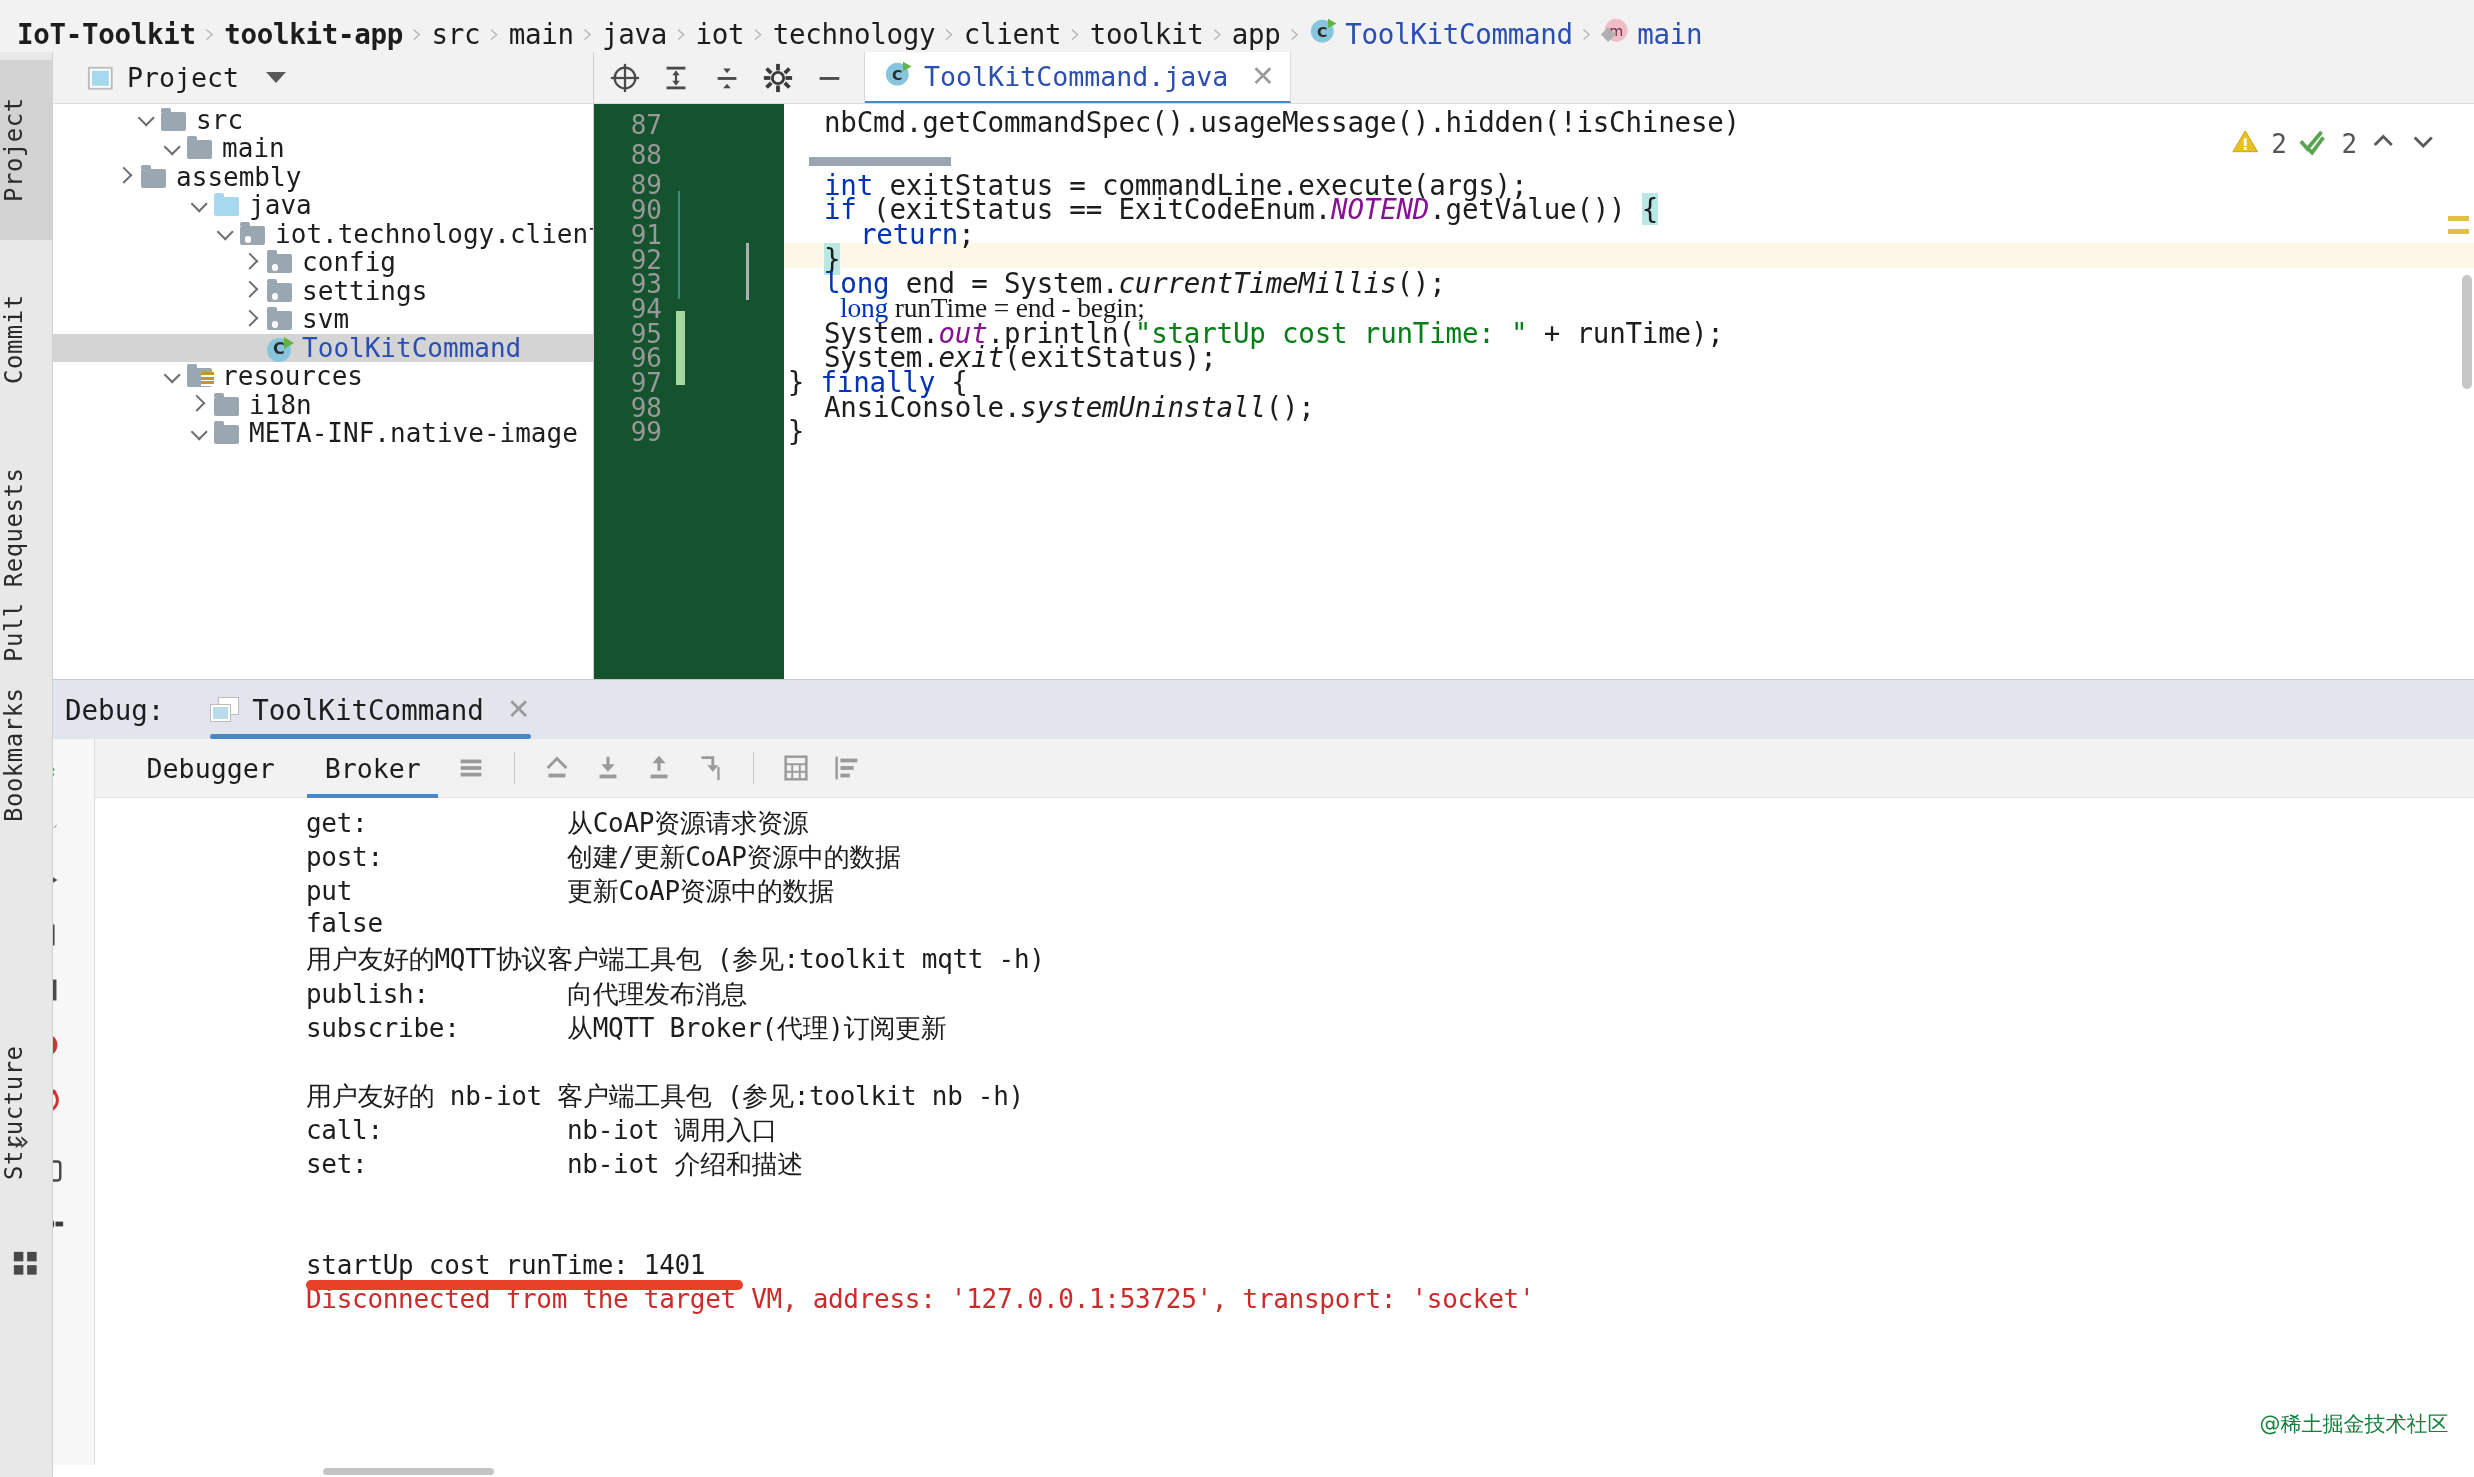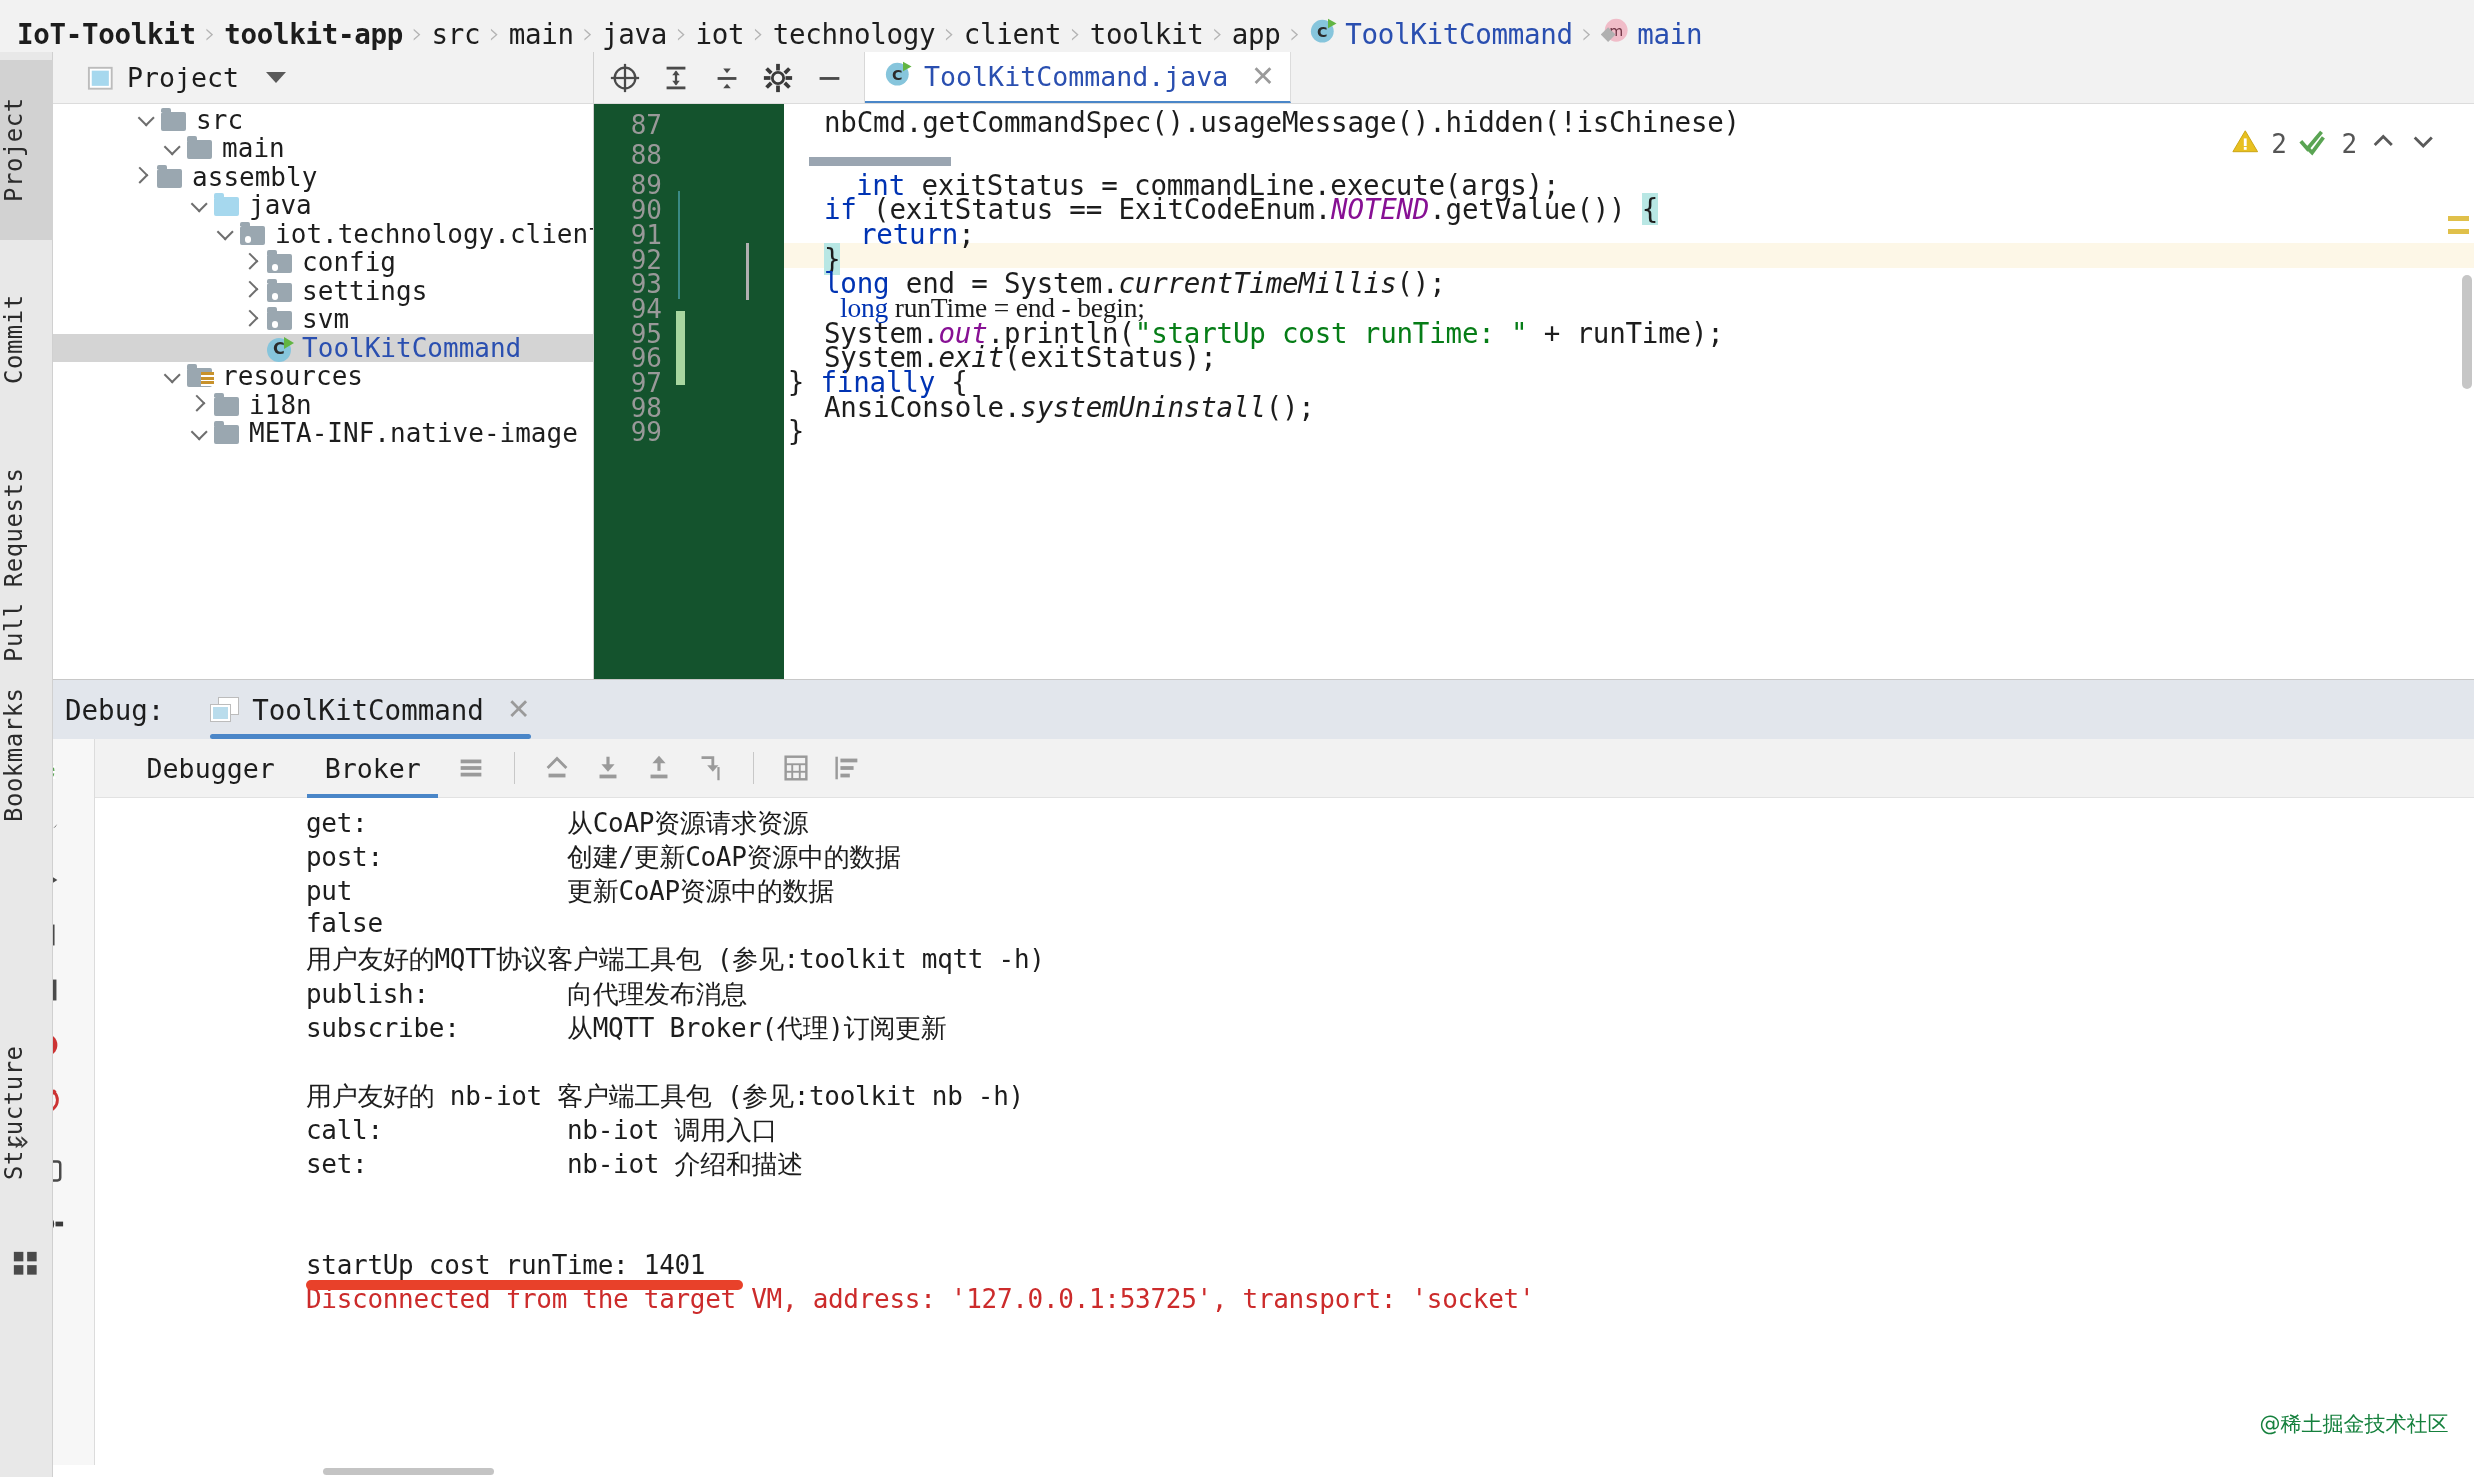--- a/index.html
+++ b/index.html
@@ -427,21 +427,21 @@
       </div>
 
       <div class="tree-row" style="padding-left:108px">
         <span class="tree-arrow down"></span>
         <span class="ico">
             <span class="folder-gray"></span>
           </span>
         <span class="tree-label">main</span>
       </div>
 
-      <div class="tree-row" style="padding-left:78px">
+      <div class="tree-row" style="padding-left:62px">
         <span class="tree-arrow right"></span>
         <span class="ico">
             <span class="folder-gray"></span>
           </span>
         <span class="tree-label">assembly</span>
       </div>
 
       <div class="tree-row" style="padding-left:135px">
         <span class="tree-arrow down"></span>
         <span class="ico">
@@ -609,21 +609,21 @@
         <span class="lnum" style="top:313px">99</span>
         <span class="teal-caret" style="left:84px; top:87px; height:108px;"></span>
         <span class="green-bar" style="left:82px; top:207px; height:74px;"></span>
         <span class="fold-bar" style="left:152px; top:139px; height:57px;"></span>
       </div>
 
       <div id="code-col">
         <div class="curline" style="top:139px;"></div>
 
         <div class="cline" style="top:1.9px; left:40px;"><span>nbCmd.getCommandSpec().usageMessage().hidden(!isChinese)</span></div>
-        <div class="cline" style="top:65px; left:40px;margin-left:32px;"><span class="kw">int</span> exitStatus = commandLine.execute(args);</div>
+        <div class="cline" style="top:65px; left:40px;"><span class="kw">int</span> exitStatus = commandLine.execute(args);</div>
         <div class="cline" style="top:89px; left:40px;"><span class="kw">if</span> (exitStatus == ExitCodeEnum.<span class="stat">NOTEND</span>.getValue()) <span class="brhl">{</span></div>
         <div class="cline" style="top:114px; left:76px;"><span class="kw">return</span>;</div>
         <div class="cline" style="top:139px; left:40px;"><span class="brhl">}</span></div>
         <div class="cline" style="top:163px; left:40px;"><span class="kw">long</span> end = System.<span class="ital">currentTimeMillis</span>();</div>
         <div class="cline" style="top:188px; left:56px;font-family:Liberation Serif, serif;"><span class="kw">long</span> runTime = end - begin;</div>
         <div class="cline" style="top:213px; left:40px;">System.<span class="stat">out</span>.println(<span class="str">"startUp cost runTime: "</span> + runTime);</div>
         <div class="cline" style="top:237px; left:40px;">System.<span class="ital">exit</span>(exitStatus);</div>
         <div class="cline" style="top:262px; left:3.8px;">} <span class="kw">finally</span> {</div>
         <div class="cline" style="top:287px; left:40px;">AnsiConsole.<span class="ital">systemUninstall</span>();</div>
         <div class="cline" style="top:311px; left:3.8px;">}</div>

